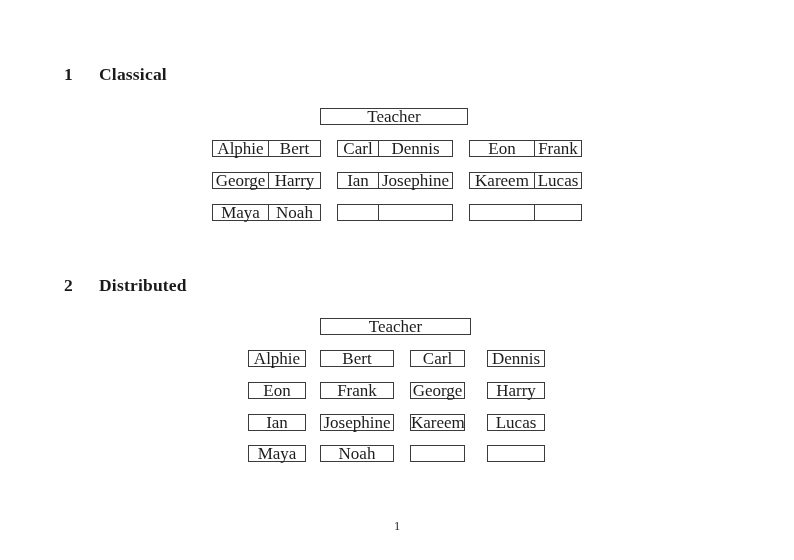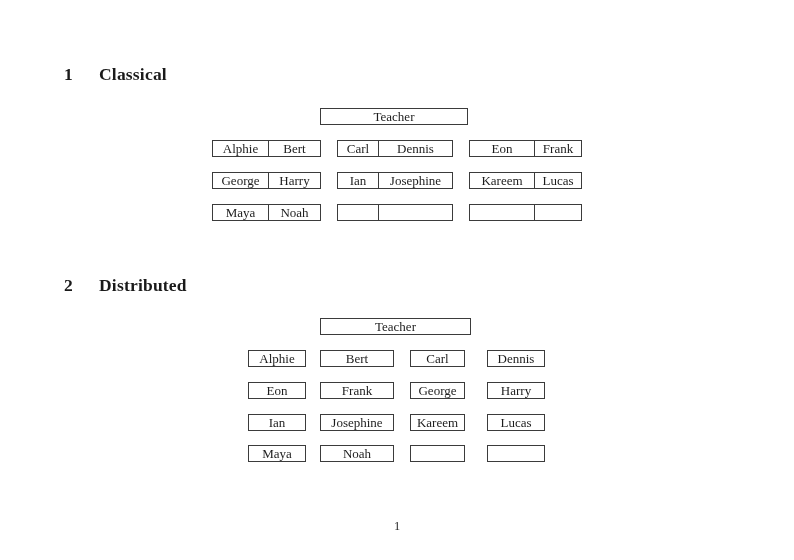--- a/index.html
+++ b/index.html
@@ -36,21 +36,21 @@
     box-sizing: border-box;
     border: 1px solid #3b3b3b;
     background: #ffffff;
   }
   .seat {
     display: flex;
     align-items: center;
     justify-content: center;
     height: 100%;
     box-sizing: border-box;
-    font-size: 13px;
+    font-size: 17px;
     line-height: 1;
     white-space: nowrap;
     padding-bottom: 1px;
   }
   .seat + .seat {
     border-left: 1px solid #3b3b3b;
   }
   .grow { flex: 1 1 auto; }
   .page-number {
     position: absolute;

